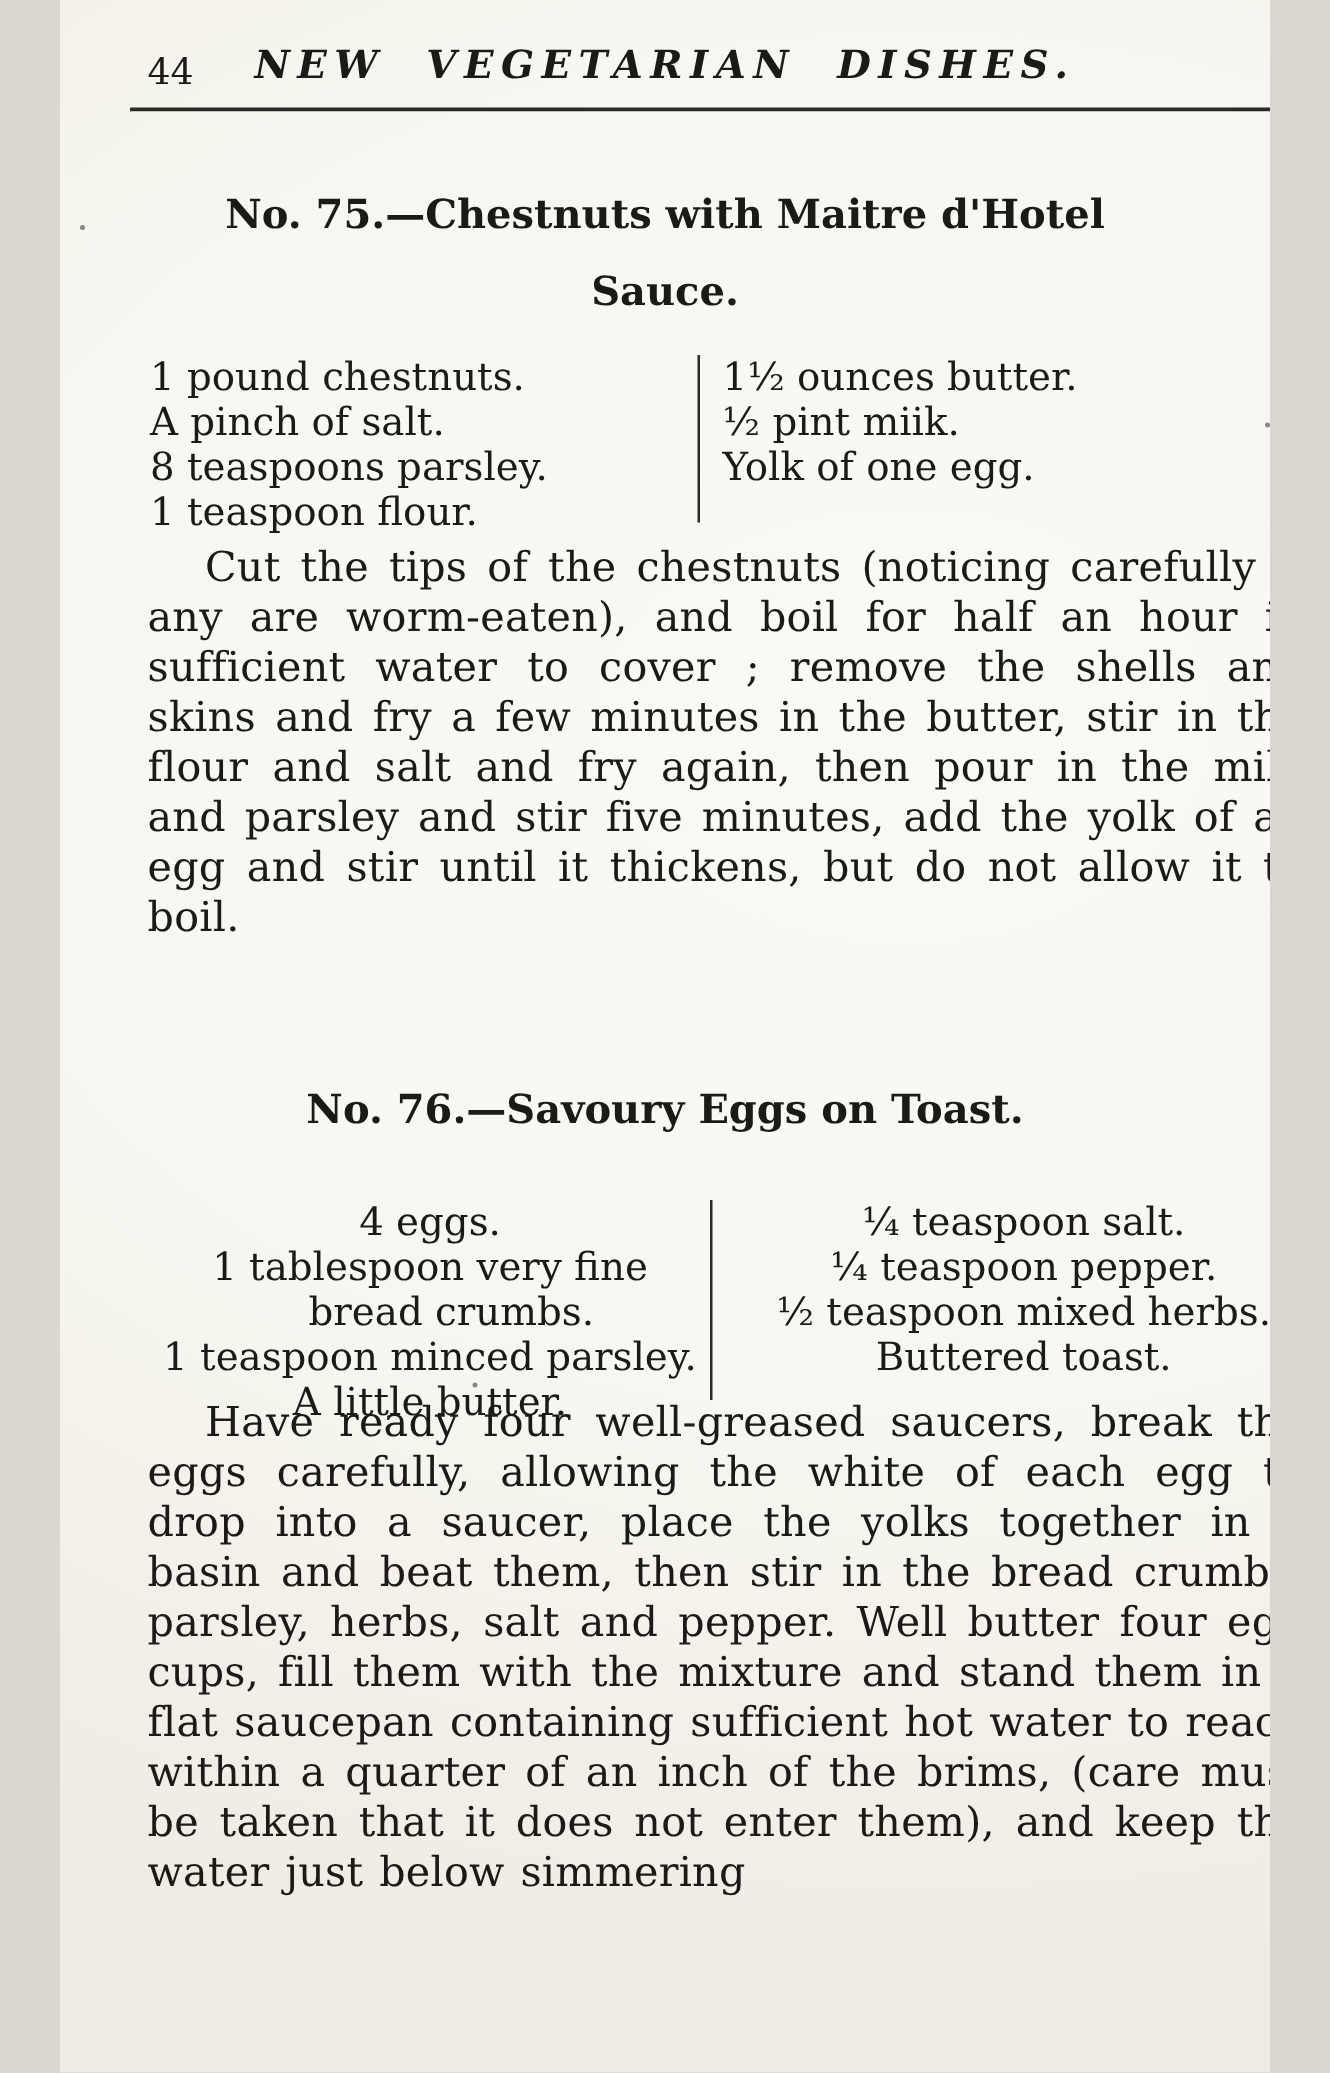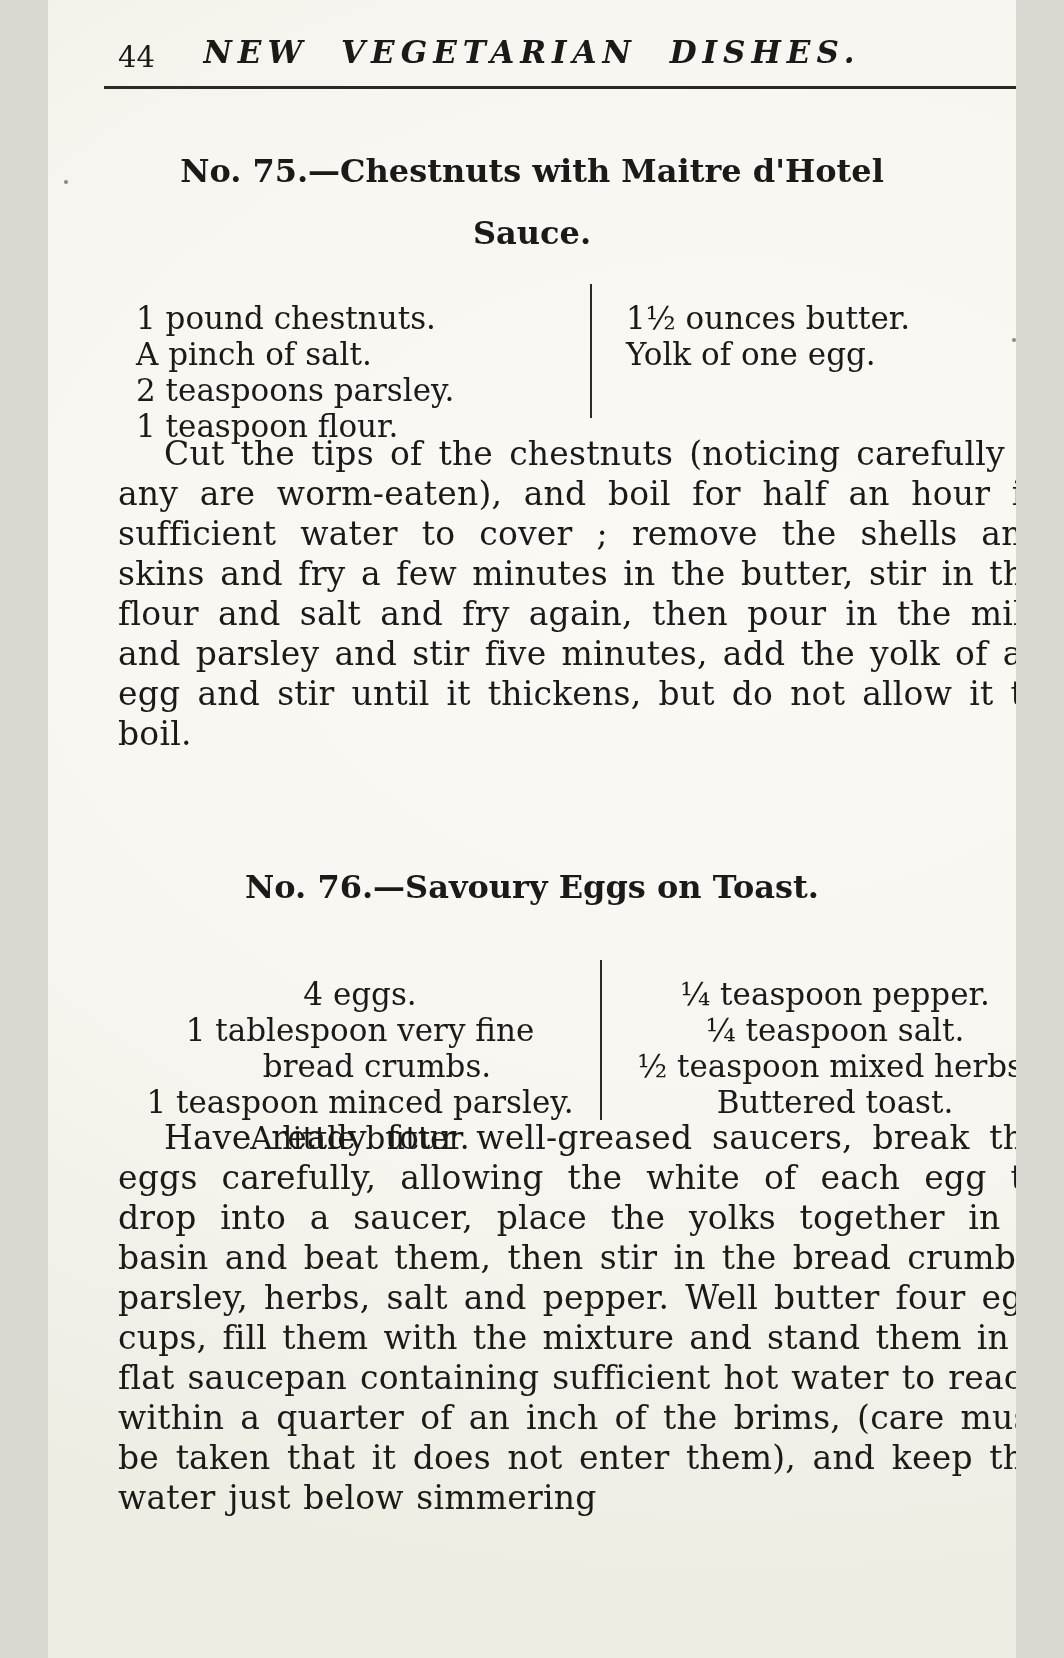--- a/index.html
+++ b/index.html
@@ -62,21 +62,21 @@
     display: flex;
     align-items: flex-start;
     font-size: 31px;
     line-height: 36px;
   }
   .ing-75 { top: 284px; }
   .ing-76 { top: 960px; text-align: center; }
 
   .ing-col {
     list-style: none;
-    margin: 16px; padding: 0;
+    margin: 0; padding: 0;
   }
   .ing-col li {
     padding-left: 34px;
     text-indent: -34px;
   }
   .ing-left-75 { width: 438px; }
   .ing-left-76 { width: 448px; }
   .ing-right { padding-left: 18px; flex: 1; }
 
   .ing-rule {
@@ -125,47 +125,48 @@
 
   <h1 class="recipe-title title-75">
     <span>No. 75.—Chestnuts with Maitre d'Hotel</span><br>
     <span>Sauce.</span>
   </h1>
 
   <div class="ingredients ing-75">
     <ul class="ing-col ing-left-75">
       <li>1 pound chestnuts.</li>
       <li>A pinch of salt.</li>
-      <li>2 teaspoons parsley.</li>
+      <li>8 teaspoons parsley.</li>
       <li>1 teaspoon flour.</li>
     </ul>
     <div class="ing-rule ing-rule-75"></div>
     <ul class="ing-col ing-right">
       <li>1½ ounces butter.</li>
+      <li>½ pint miik.</li>
       <li>Yolk of one egg.</li>
     </ul>
   </div>
 
   <p class="body-par par-75">Cut the tips of the chestnuts (noticing carefully if any are worm-eaten), and boil for half an hour in sufficient water to cover ; remove the shells and skins and fry a few minutes in the butter, stir in the flour and salt and fry again, then pour in the milk and parsley and stir five minutes, add the yolk of an egg and stir until it thickens, but do not allow it to boil.</p>
 
   <h1 class="recipe-title title-76">
     <span>No. 76.—Savoury Eggs on Toast.</span>
   </h1>
 
   <div class="ingredients ing-76">
     <ul class="ing-col ing-left-76">
       <li>4 eggs.</li>
       <li>1 tablespoon very fine bread crumbs.</li>
       <li>1 teaspoon minced parsley.</li>
       <li>A little butter.</li>
     </ul>
     <div class="ing-rule ing-rule-76"></div>
     <ul class="ing-col ing-right">
+      <li>¼ teaspoon salt.</li>
       <li>¼ teaspoon pepper.</li>
-      <li>¼ teaspoon salt.</li>
       <li>½ teaspoon mixed herbs.</li>
       <li>Buttered toast.</li>
     </ul>
   </div>
 
   <p class="body-par par-76">Have ready four well-greased saucers, break the eggs carefully, allowing the white of each egg to drop into a saucer, place the yolks together in a basin and beat them, then stir in the bread crumbs, parsley, herbs, salt and pepper.  Well butter four egg cups, fill them with the mixture and stand them in a flat saucepan containing sufficient hot water to reach within a quarter of an inch of the brims, (care must be taken that it does not enter them), and keep the water just below simmering</p>
 
   <div class="speck speck-1"></div>
   <div class="speck speck-2"></div>
   <div class="speck speck-3"></div>

